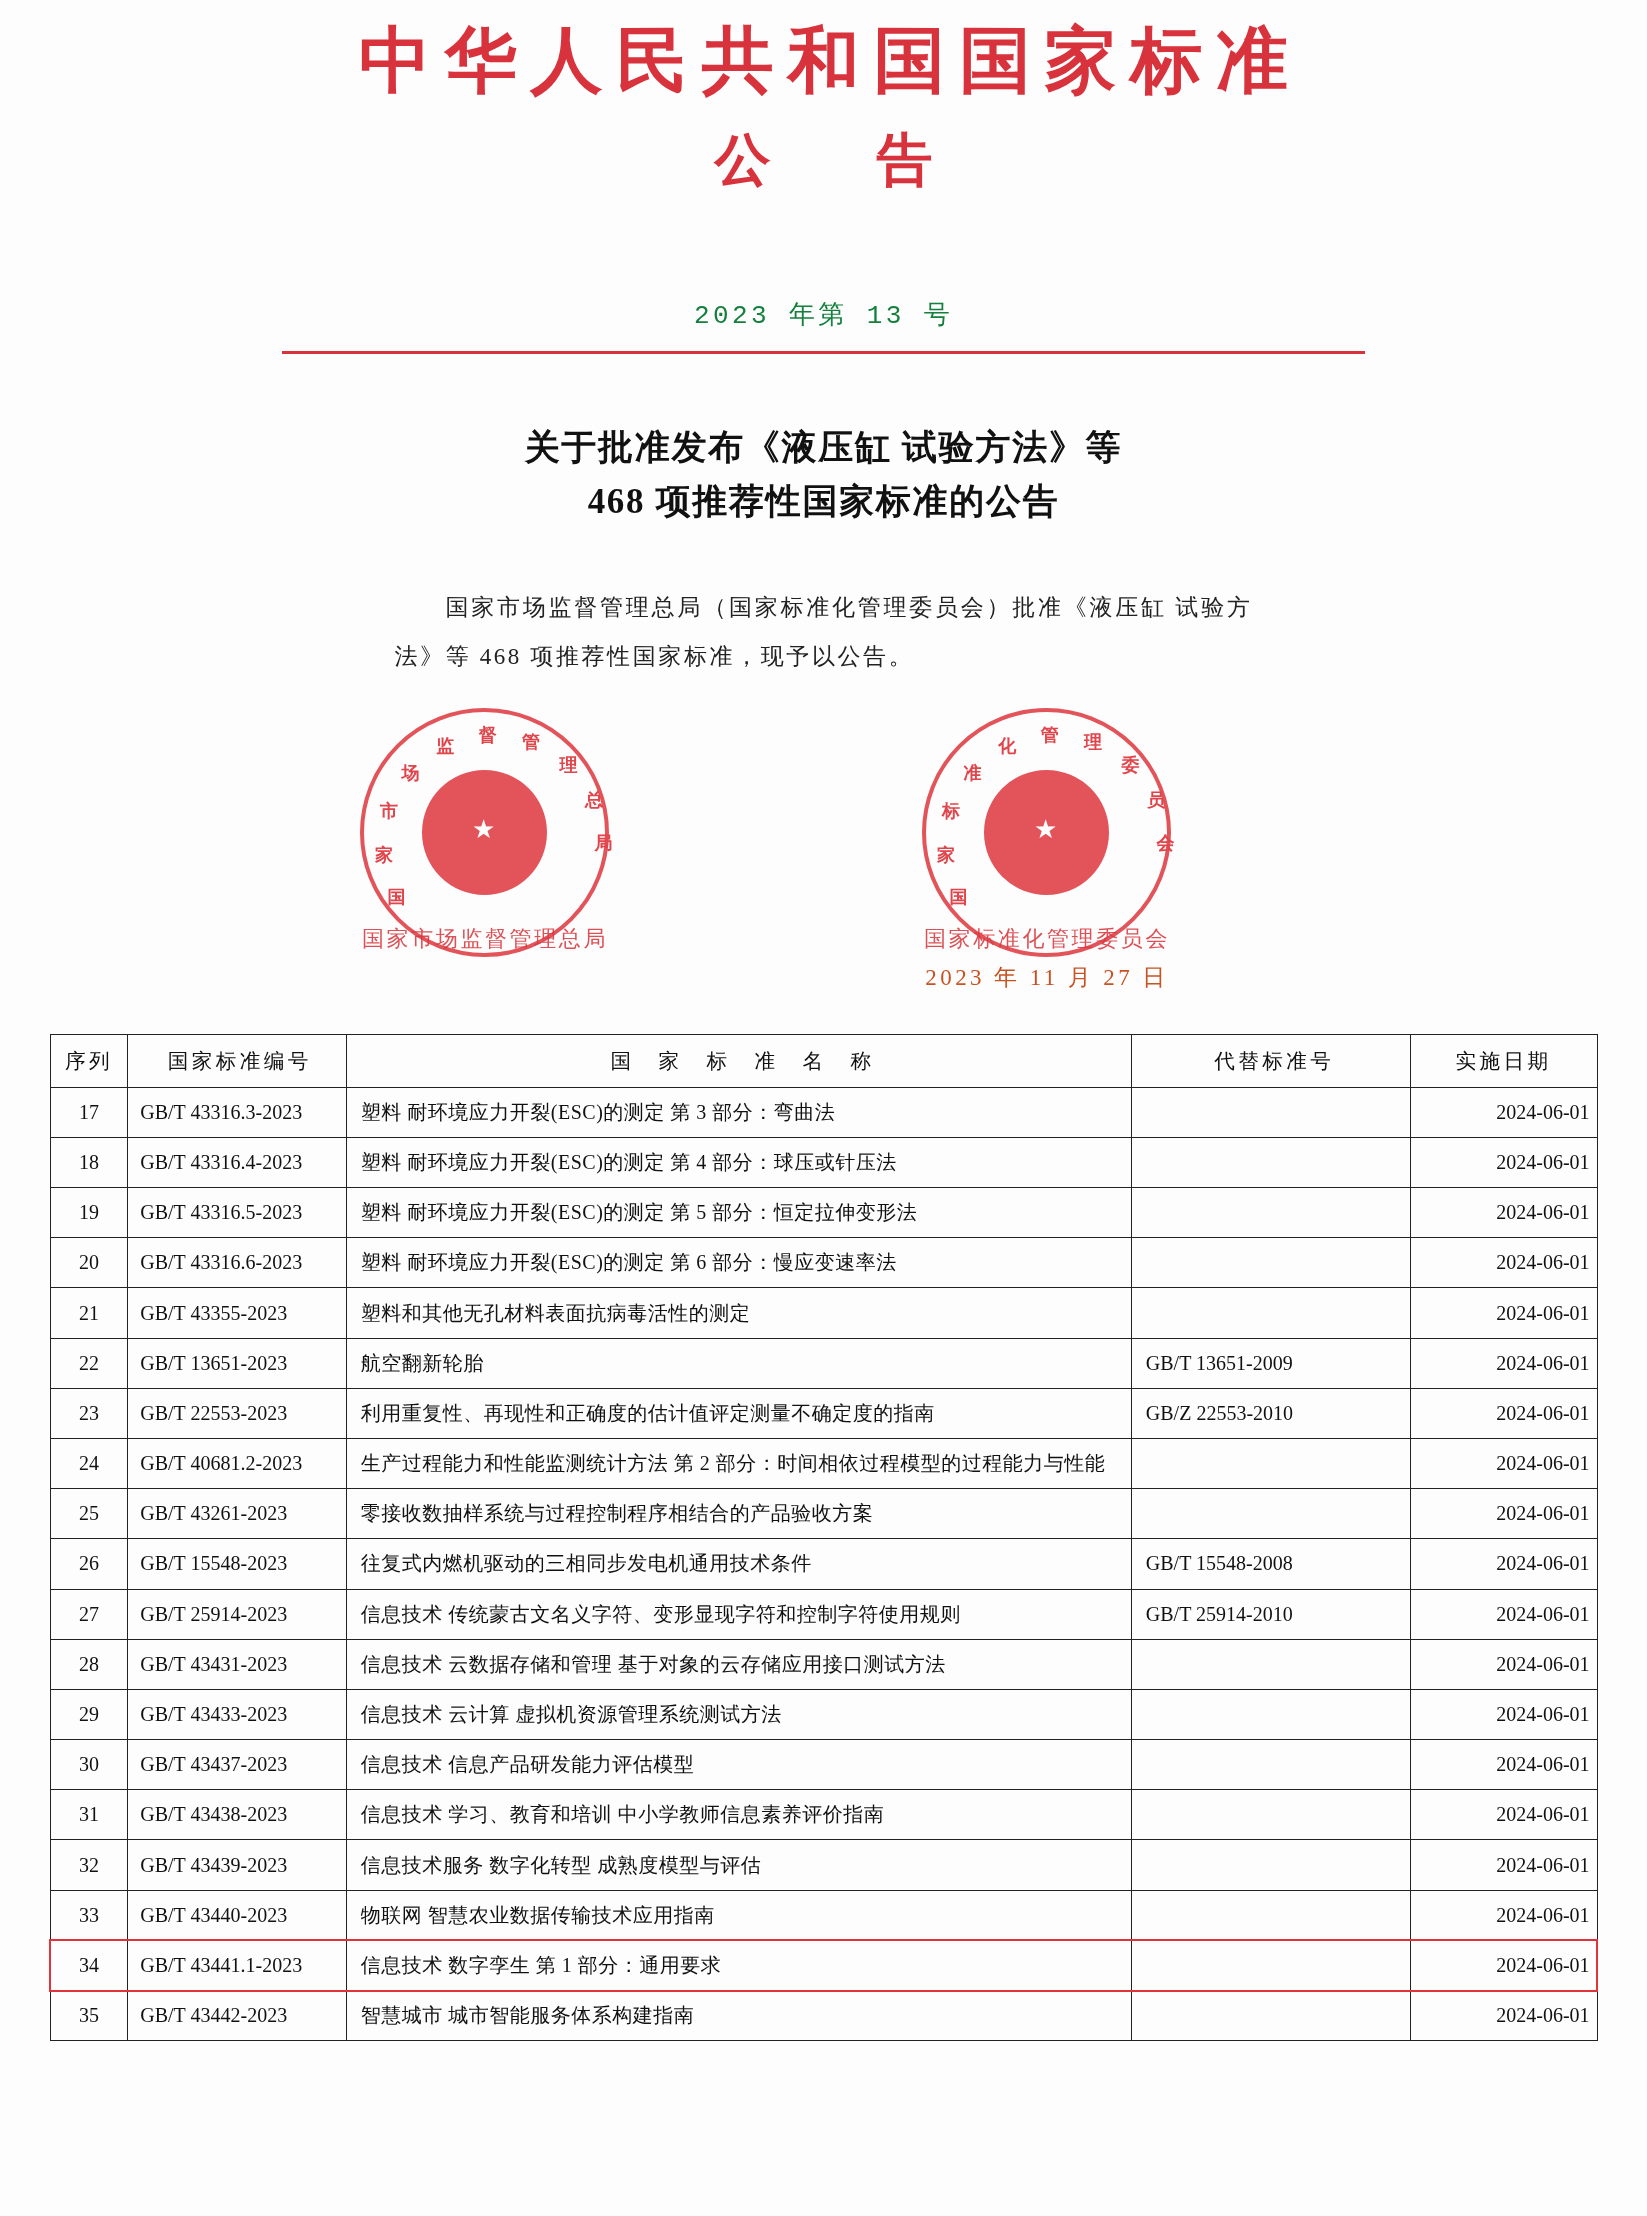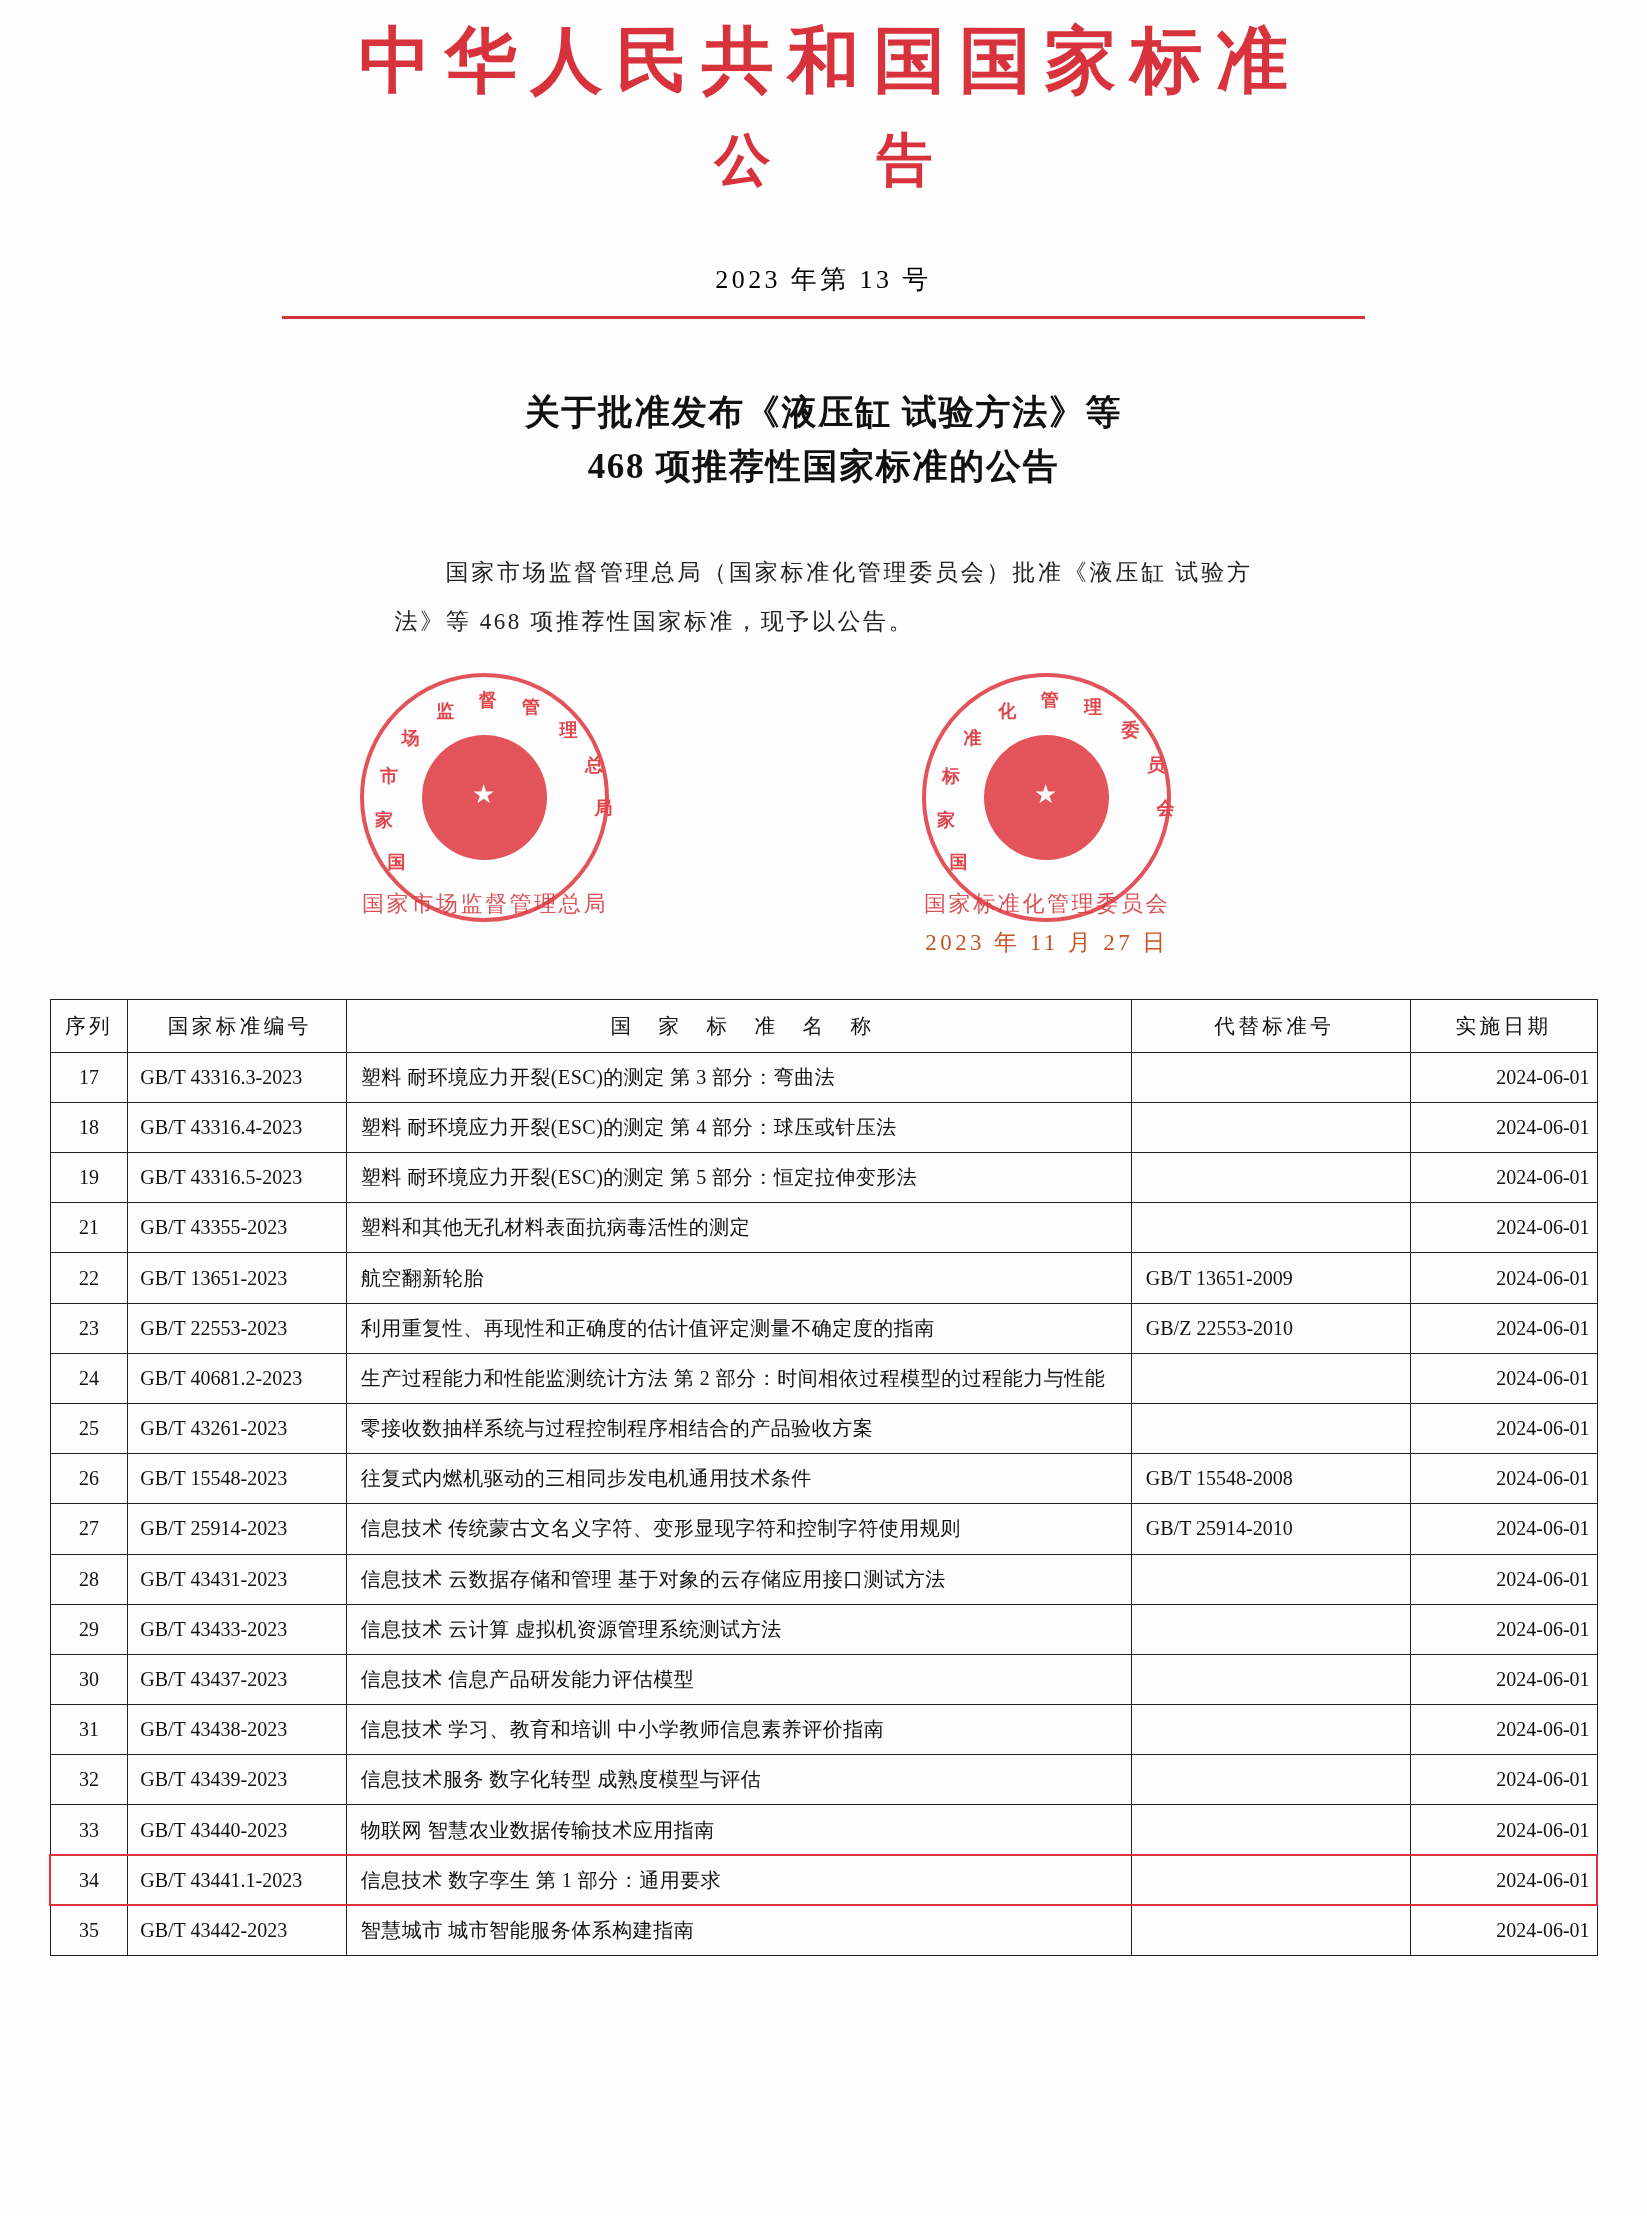--- a/index.html
+++ b/index.html
@@ -40,24 +40,25 @@
   .gb-subtitle {
     color: #d8333c;
     font-weight: bold;
     font-size: 56px;
     letter-spacing: 46px;
     text-indent: 46px;
     margin-top: 22px;
     filter: blur(0.3px);
   }
   .issue-no {
-    margin-top: 63px;
+    margin-top: 98px;
     font-size: 26px;
     letter-spacing: 3.4px;
-    color: #000000;
+    color: #15803d;
+    font-family: Liberation Mono, monospace;
   }
   .red-rule {
     margin: 19px auto 0 auto;
     width: 1083px;
     height: 2.6px;
     background: #d8333c;
   }
 
   
   .announce {
@@ -293,20 +294,27 @@
             <td class="col-date">2024-06-01</td>
           </tr>
           <tr>
             <td class="col-seq">19</td>
             <td class="col-code">GB/T 43316.5-2023</td>
             <td class="col-name">塑料 耐环境应力开裂(ESC)的测定 第 5 部分：恒定拉伸变形法</td>
             <td class="col-repl"></td>
             <td class="col-date">2024-06-01</td>
           </tr>
           <tr>
+            <td class="col-seq">20</td>
+            <td class="col-code">GB/T 43316.6-2023</td>
+            <td class="col-name">塑料 耐环境应力开裂(ESC)的测定 第 6 部分：慢应变速率法</td>
+            <td class="col-repl"></td>
+            <td class="col-date">2024-06-01</td>
+          </tr>
+          <tr>
             <td class="col-seq">21</td>
             <td class="col-code">GB/T 43355-2023</td>
             <td class="col-name">塑料和其他无孔材料表面抗病毒活性的测定</td>
             <td class="col-repl"></td>
             <td class="col-date">2024-06-01</td>
           </tr>
           <tr>
             <td class="col-seq">22</td>
             <td class="col-code">GB/T 13651-2023</td>
             <td class="col-name">航空翻新轮胎</td>

